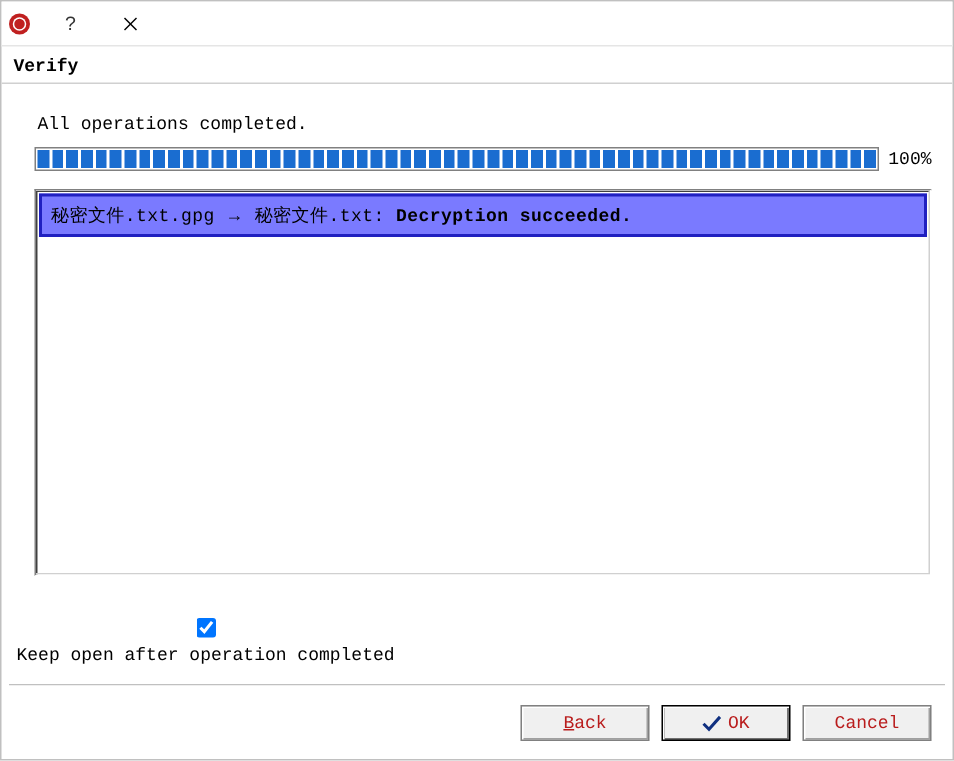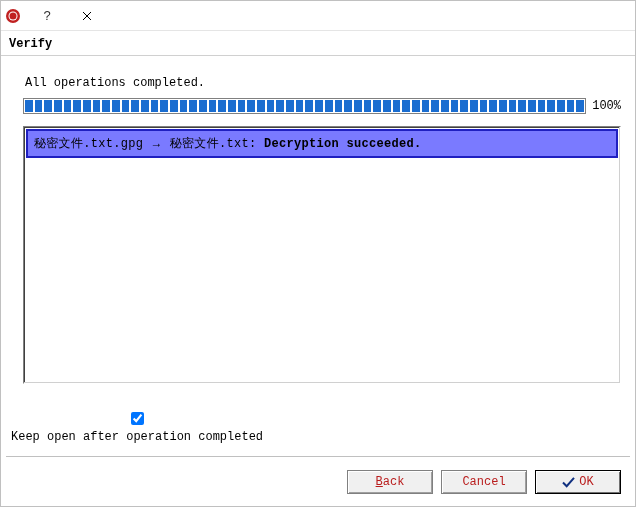--- a/index.html
+++ b/index.html
@@ -259,22 +259,22 @@
   <input type="checkbox" checked="" style="">
   <span>Keep open after operation completed</span>
 </label>
 
 <div class="hr"></div>
 
 <div class="button-row">
   <div class="btn">
     <span><span class="u">B</span><span>ack</span></span>
   </div>
-  <div class="btn">
-    <span>Cancel</span>
-  </div>
   <div class="btn default">
     <svg class="check-icon" viewBox="0 0 14 12">
       <path d="M1 6 L5 10 L13 1" fill="none" stroke="#103080" stroke-width="2.2"></path>
     </svg>
     <span>OK</span>
   </div>
+  <div class="btn">
+    <span>Cancel</span>
+  </div>
 </div>
 
 </body></html>

